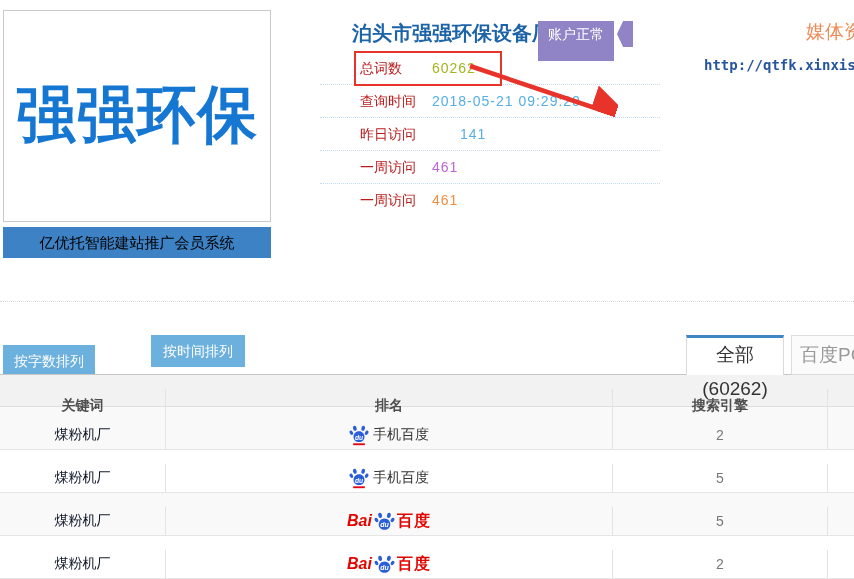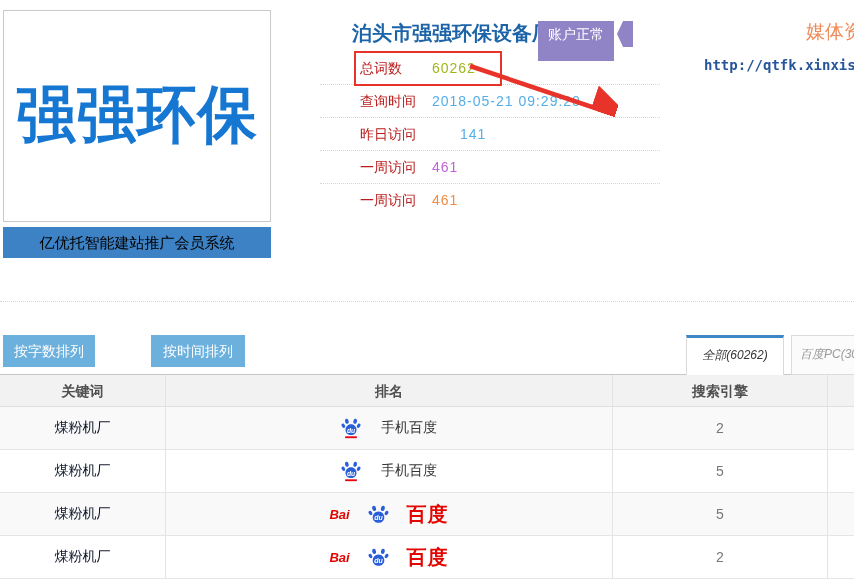--- a/index.html
+++ b/index.html
@@ -43,45 +43,45 @@
   .arrow-svg { position:absolute; left:455px; top:58px; z-index:5; pointer-events:none; }
 
   
   .page-divider { position:absolute; left:0; top:301px; width:854px; height:0;
     border-top:1px dotted #d8d8d8; }
 
   
   .sort-btn { position:absolute; top:335px; height:32px; background:#6cb0dd; color:#fff;
     font-size:14px; border:none; text-align:center; line-height:32px; cursor:pointer;
     font-family:inherit; }
-  .sort-btn.words { left:3px; width:92px; }
+  .sort-btn.words { left:3px; width:92px;margin-top:10px; }
   .sort-btn.time  { left:106px; width:94px;margin-left:45px; }
 
   
-  .tab { position:absolute; top:335px; height:40px; font-size:12px; text-align:center; z-index:3;font-style:italic; }
+  .tab { position:absolute; top:335px; height:40px; font-size:19px; text-align:center; z-index:3; }
   .tab-all { left:686px; width:98px; background:#fff; border:1px solid #d9d9d9; border-bottom:none;
     border-top:3px solid #3e86c4; color:#333; line-height:34px; }
   .tab-pc { left:791px; width:80px; background:#fbfbfb; border:1px solid #dcdcdc;
     border-top:1px solid #dcdcdc; color:#999; line-height:37px; overflow:hidden; white-space:nowrap;
     padding-left:8px; text-align:left; }
 
   
   .table { position:absolute; left:0; top:374px; width:854px; }
   .thead, .trow { display:grid; grid-template-columns:166px 447px 215px 26px; }
   .thead { height:33px; line-height:32px; background:#f2f2f2; border-top:1px solid #c6c6c6;
     border-bottom:1px solid #dedede; font-weight:bold; color:#4f4f4f; font-size:14px; }
   .trow { height:43px; border-bottom:1px solid #e5e5e5; font-size:14px; }
   .trow.alt { background:#f9f9f9; }
-  .td, .th { border-right:1px solid #e3e3e3; display:flex; align-items:center; justify-content:center; }
+  .td, .th { border-right:1px solid #e3e3e3; display:flex; align-items:center; justify-content:center;margin-top:14px; }
   .td:last-child, .th:last-child { border-right:none; }
   .kw { color:#0f172a; cursor:pointer; }
   .rank { color:#777; }
-  .engine-wrap { display:flex; align-items:center; gap:20px; color:#333; }
-  .bd-prefix, .bd-suffix { color:#e10601; font-weight:bold; font-style:italic; font-size:13px; }
-  .bd-suffix { font-style:normal; font-size:20px; letter-spacing:1px; }
+  .engine-wrap { display:flex; align-items:center; gap:4px; color:#333; }
+  .bd-prefix, .bd-suffix { color:#e10601; font-weight:bold; font-style:italic; font-size:16px; }
+  .bd-suffix { font-style:normal; font-size:16px; letter-spacing:1px; }
 </style>
 </head>
 <body>
 
 <div class="page">
 
   <div class="logo-box">
     <div class="logo-text">强强环保</div>
   </div>
   <div class="logo-banner">亿优托智能建站推广会员系统</div>

